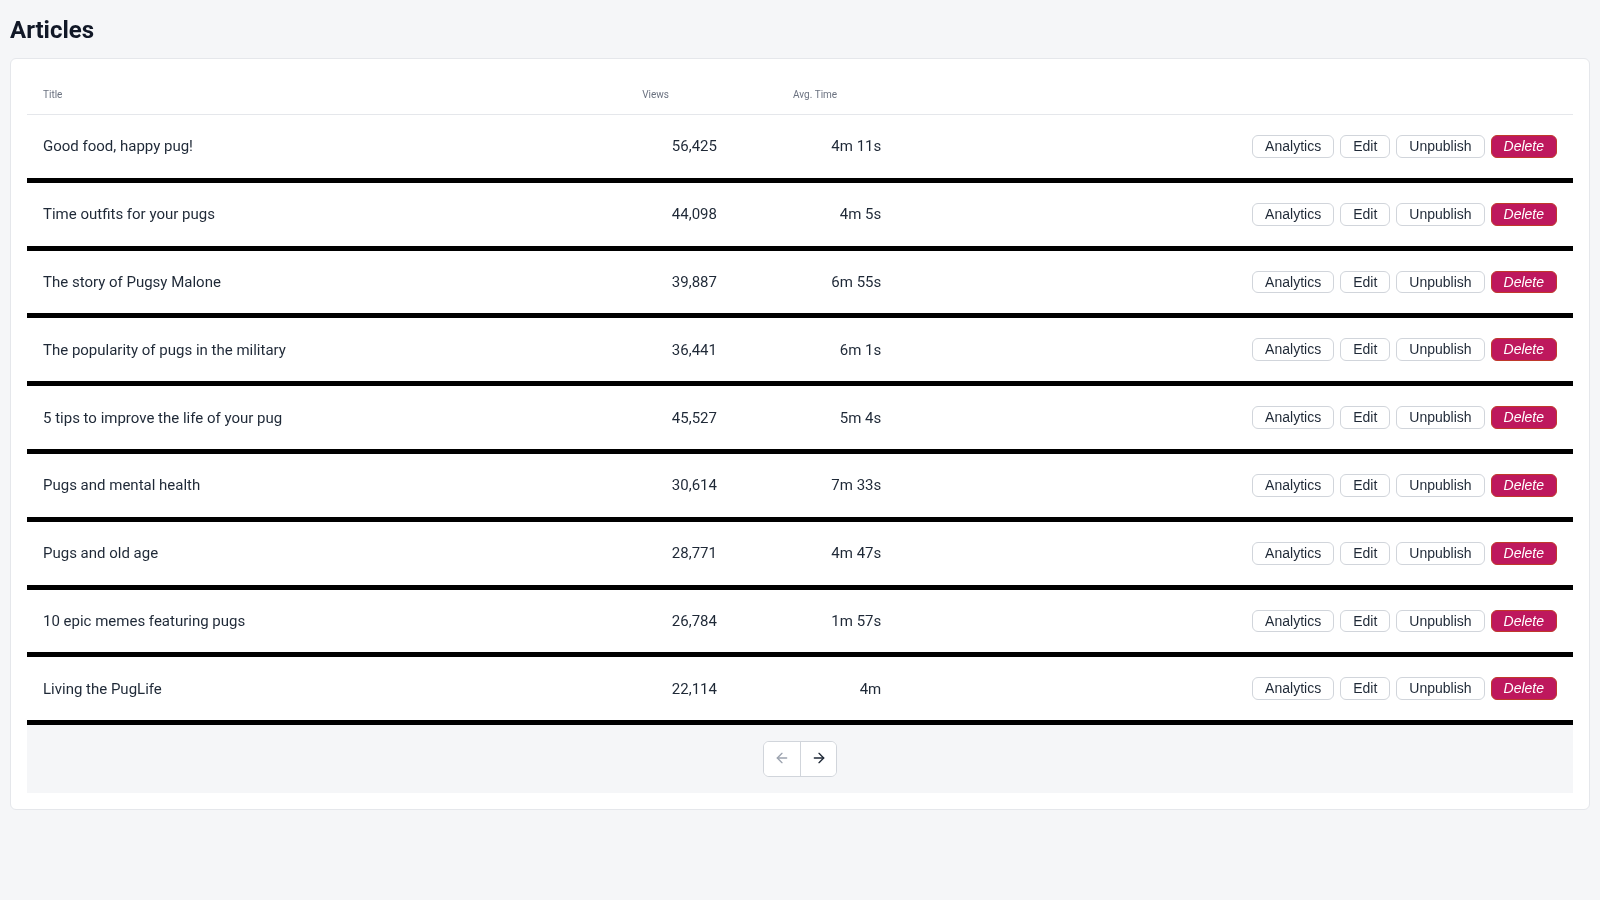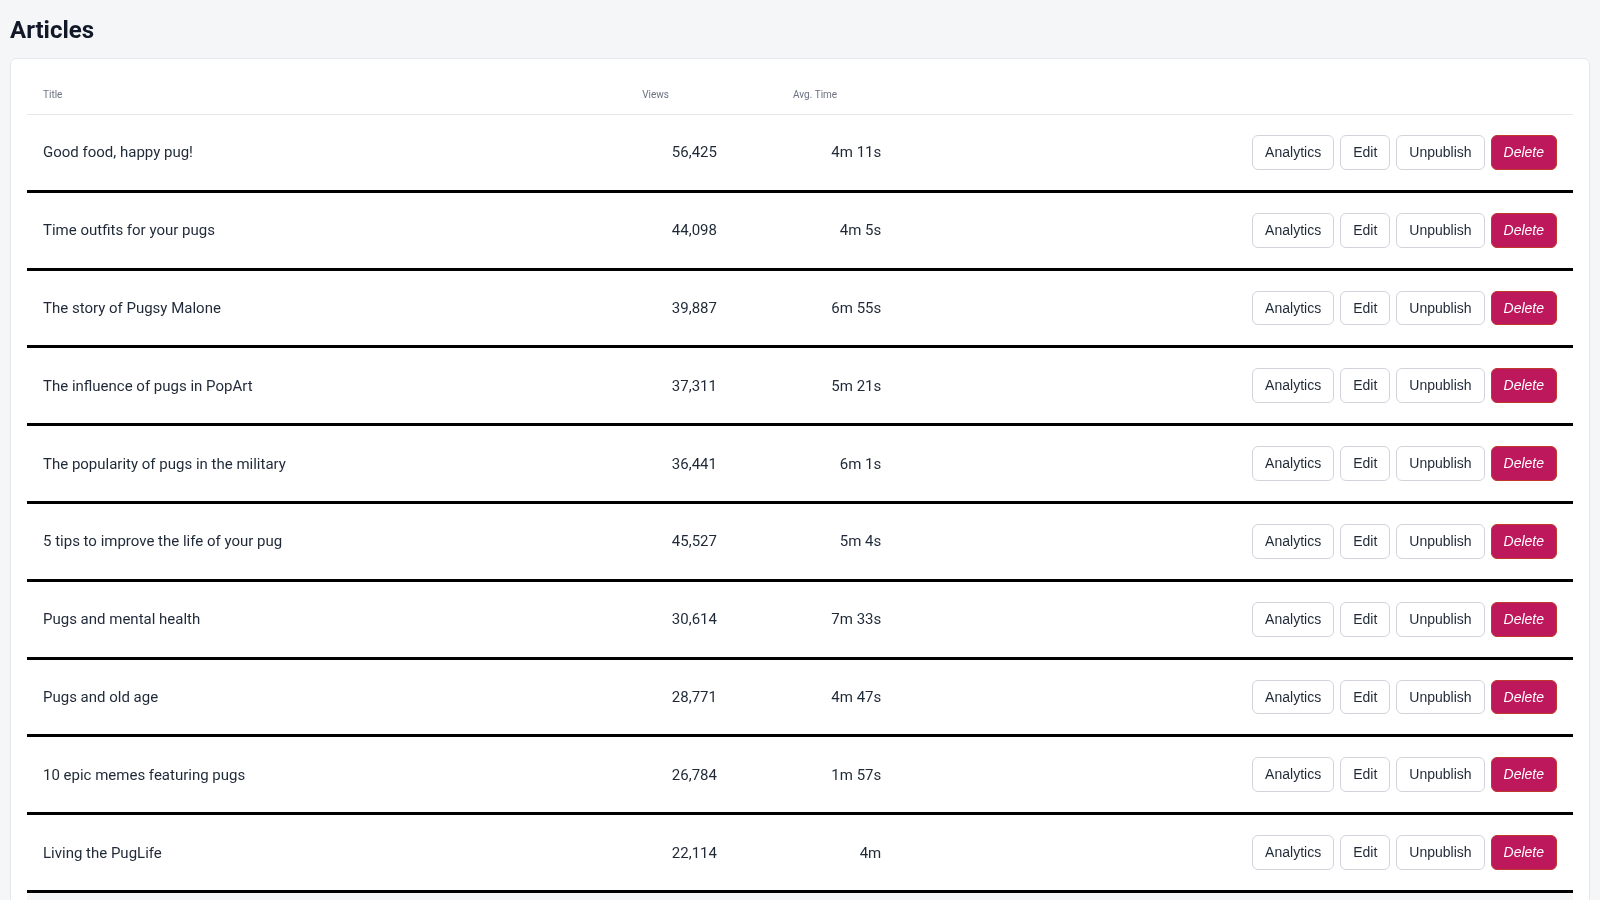--- a/index.html
+++ b/index.html
@@ -31,36 +31,36 @@
     font-weight: 400;
     color: #6b7280;
     text-align: left;
     padding: 14px 16px;
     border-bottom: 1px solid #e5e7eb;
     font-size: 10px;
   }
   thead th.num { text-align: center; }
   tbody td {
     padding: 20px 16px;
-    border-bottom: 3px solid #000000;
+    border-bottom: 5px solid #000000;
     vertical-align: middle;
     font-size: 15px;
     color: #1f2937;
   }
   tbody td.num { text-align: right; }
   tbody td.actions { text-align: right; white-space: nowrap; }
   .btn {
     display: inline-flex;
     align-items: center;
     justify-content: center;
     border: 1px solid #d1d5db;
     background: #fff;
     color: #1f2937;
     border-radius: 6px;
-    padding: 8px 12px;
+    padding: 2px 12px;
     font-size: 14px;
     cursor: pointer;
     margin-left: 6px;
     line-height: 1.2;
   }
   .btn:first-child { margin-left: 0; }
   .btn-danger {
     background: #be185d;
     border-color: #c0392b;
     color: #fff;
@@ -122,26 +122,20 @@
         <tr>
           <td>Time outfits for your pugs</td>
           <td class="num">44,098</td>
           <td class="num">4m 5s</td>
           <td class="actions"><button class="btn">Analytics</button><button class="btn">Edit</button><button class="btn">Unpublish</button><button class="btn btn-danger">Delete</button></td>
         </tr>
         <tr>
           <td>The story of Pugsy Malone</td>
           <td class="num">39,887</td>
           <td class="num">6m 55s</td>
-          <td class="actions"><button class="btn">Analytics</button><button class="btn">Edit</button><button class="btn">Unpublish</button><button class="btn btn-danger">Delete</button></td>
-        </tr>
-        <tr>
-          <td>The influence of pugs in PopArt</td>
-          <td class="num">37,311</td>
-          <td class="num">5m 21s</td>
           <td class="actions"><button class="btn">Analytics</button><button class="btn">Edit</button><button class="btn">Unpublish</button><button class="btn btn-danger">Delete</button></td>
         </tr>
         <tr>
           <td>The popularity of pugs in the military</td>
           <td class="num">36,441</td>
           <td class="num">6m 1s</td>
           <td class="actions"><button class="btn">Analytics</button><button class="btn">Edit</button><button class="btn">Unpublish</button><button class="btn btn-danger">Delete</button></td>
         </tr>
         <tr>
           <td>5 tips to improve the life of your pug</td>

